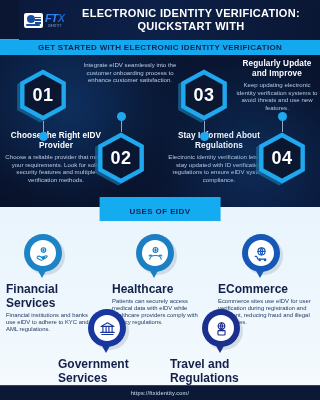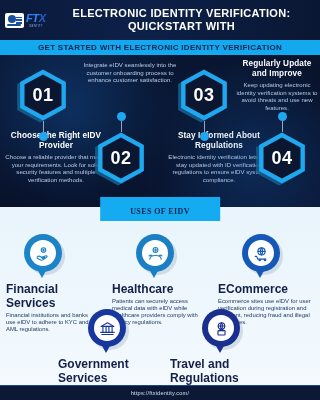--- a/index.html
+++ b/index.html
@@ -11,20 +11,21 @@
     position:relative;
   }
   .page { width:320px; height:400px; position:relative; overflow:hidden; }
 
   
   .header {
     height:40px;
     background:linear-gradient(100deg,#0b1a3c 0%,#0d2048 45%,#0a1733 100%);
     display:flex; align-items:center;
     position:relative;
+    margin-left:19px;
   }
   .logo {
     width:52px; height:22px; margin-left:5px;
     display:flex; align-items:center; gap:2px;
     flex-shrink:0;
   }
   .logo-card {
     width:19px; height:15px; border-radius:2px;
     background:#ffffff; position:relative;
     display:flex; align-items:center; justify-content:center;
@@ -144,21 +145,21 @@
   .s4-text { position:absolute; left:236px; top:4px; width:82px; text-align:center; }
 
   
   .uses {
     position:relative; height:178px;
     background:linear-gradient(180deg,#e9f4fc 0%,#eef7fd 55%,#f4fafe 100%);
   }
   .uses-tab {
     position:absolute; left:50%; transform:translateX(-50%);
     top:-10px; background:#15abf0;
-    padding:3px 30px; z-index:5;font-family:Liberation Serif, serif;
+    padding:3px 30px; z-index:5;
   }
   .uses-tab span {
     font-size:8px; font-weight:bold; color:#0d2352; letter-spacing:0.4px;
   }
 
   .use { position:absolute; text-align:left; }
   .use-icon-wrap {
     position:relative; width:40px; height:44px; margin:0 auto;
   }
   .bubble {

